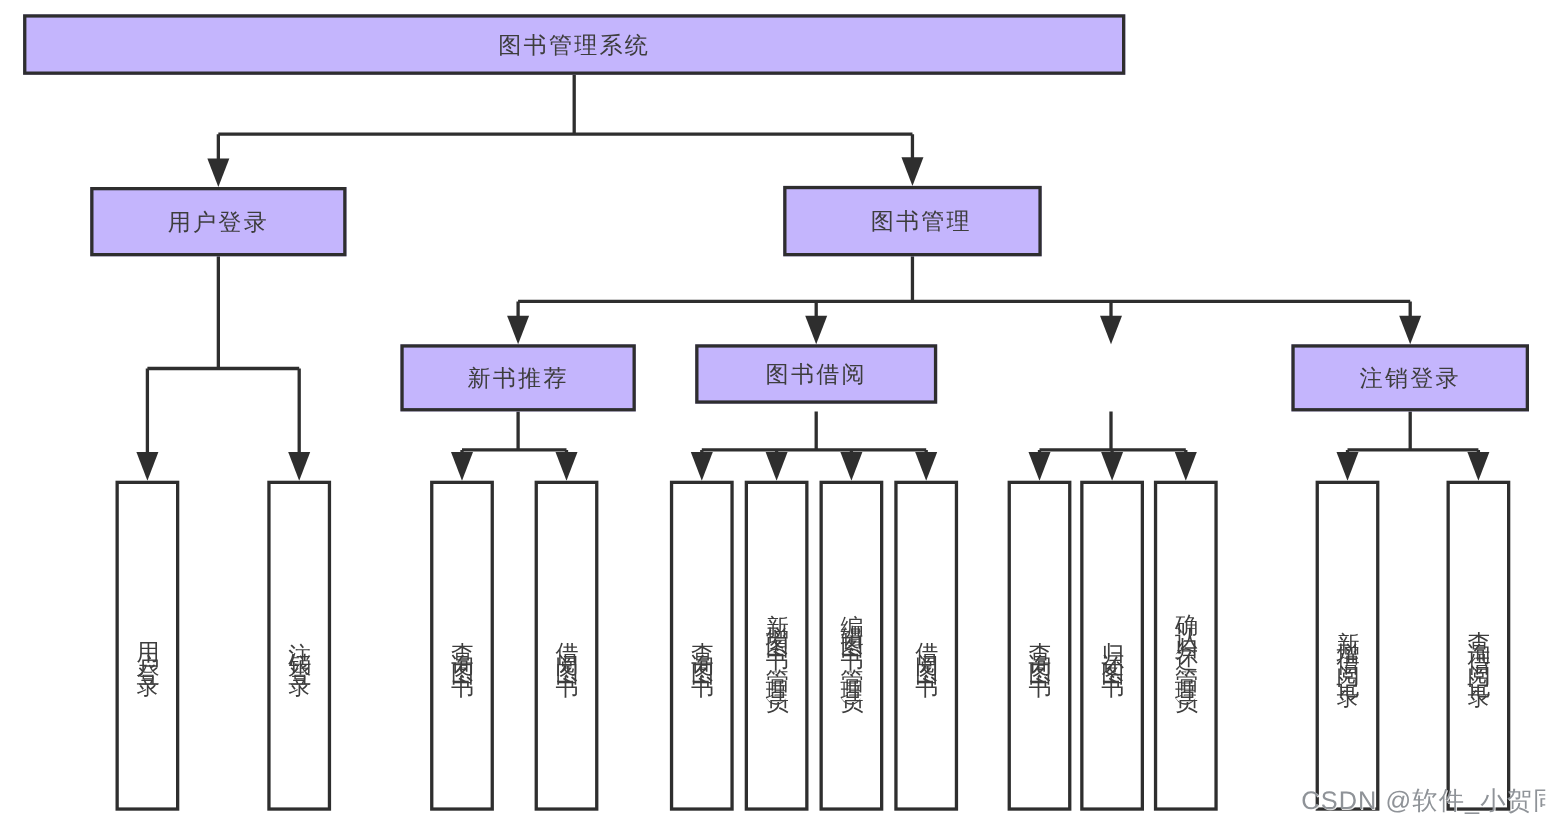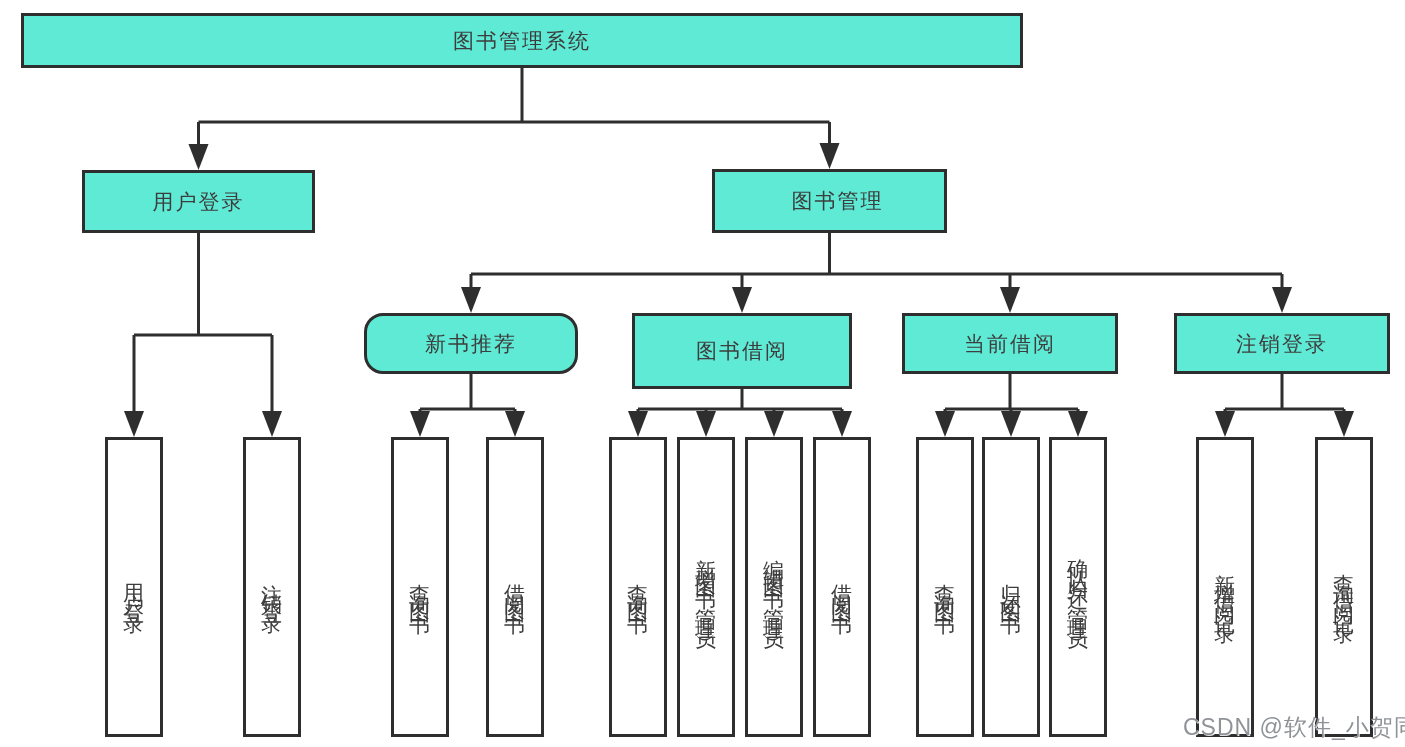--- a/index.html
+++ b/index.html
@@ -2,21 +2,21 @@
 <html><head>
 <meta charset="utf-8">
 <style>
   html,body{margin:0;padding:0;background:#ffffff;}
   .canvas{
     position:relative;width:1405px;height:747px;background:#ffffff;
     font-family:"Liberation Sans",sans-serif;color:#3d3d3d;overflow:hidden;
   }
   svg.connectors{position:absolute;left:0;top:0;z-index:1;}
   .box{
-    position:absolute;background:#5eead4;border:3px solid #2e2e2e;box-sizing:border-box;
+    position:absolute;background:#c4b5fd;border:3px solid #2e2e2e;box-sizing:border-box;
     display:flex;align-items:center;justify-content:center;
     font-size:21px;letter-spacing:2px;z-index:2;white-space:nowrap;
   }
   .vbox{
     position:absolute;background:#ffffff;border:3px solid #2e2e2e;box-sizing:border-box;
     display:flex;align-items:center;justify-content:center;z-index:2;
   }
   .vbox span{
     writing-mode:vertical-rl;text-orientation:mixed;
     font-size:21px;letter-spacing:10px;line-height:1.2;
@@ -70,23 +70,22 @@
       <polygon points="1215,411 1235,411 1225,437"></polygon>
       <polygon points="1334,411 1354,411 1344,437"></polygon>
     </g>
   </svg>
 
   <div class="box" style="left:21px;top:13px;width:1002px;height:55px;">图书管理系统</div>
 
   <div class="box" style="left:82px;top:170px;width:233px;height:63px;">用户登录</div>
   <div class="box" style="left:712px;top:169px;width:235px;height:64px;padding-left:16px;">图书管理</div>
 
-  <div class="box" style="left:364px;top:313px;width:214px;height:61px;border-radius:19px;">新书推荐</div>
-  <div class="box" style="left:632px;top:313px;width:220px;height:76px;">图书借阅</div>
-  <div class="box" style="left:902px;top:313px;width:216px;height:61px;">当前借阅</div>
+  <div class="box" style="left:364px;top:313px;width:214px;height:61px;">新书推荐</div>
+  <div class="box" style="left:632px;top:313px;width:220px;height:54px;">图书借阅</div>
   <div class="box" style="left:1174px;top:313px;width:216px;height:61px;">注销登录</div>
 
   <div class="vbox" style="left:105px;top:437px;width:58px;height:300px;">
     <span>用户登录</span>
   </div>
   <div class="vbox" style="left:243px;top:437px;width:58px;height:300px;">
     <span>注销登录</span>
   </div>
 
   <div class="vbox" style="left:391px;top:437px;width:58px;height:300px;">

